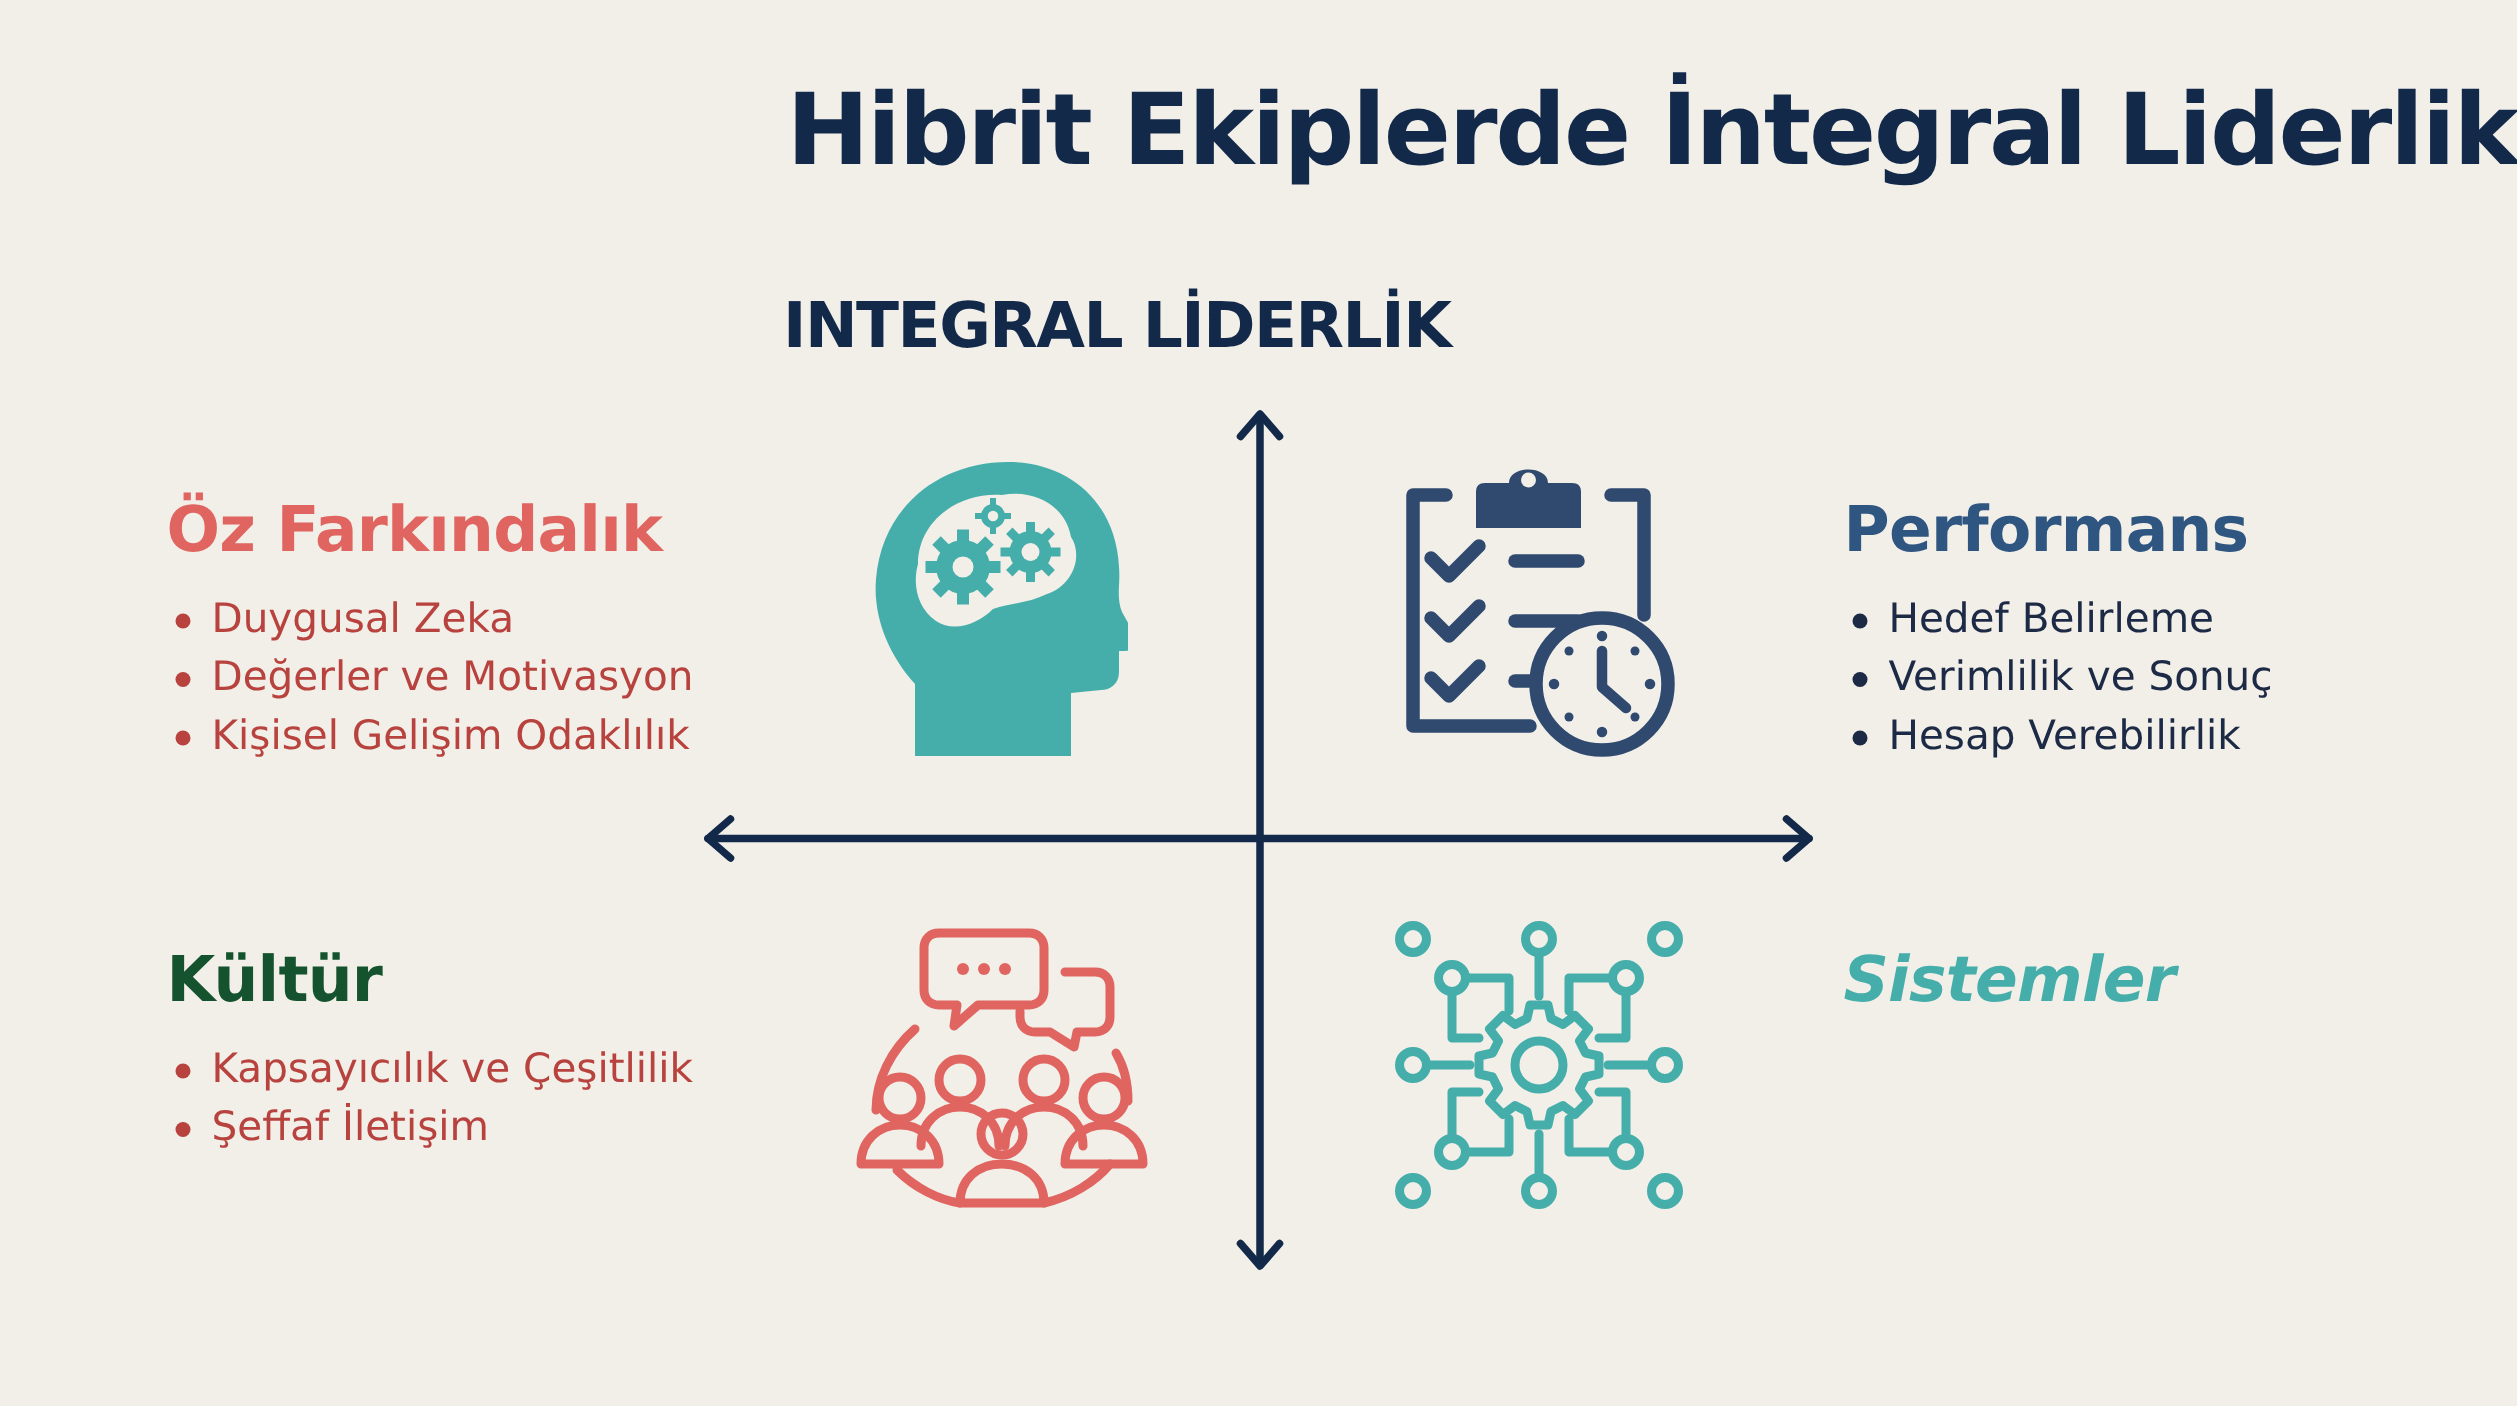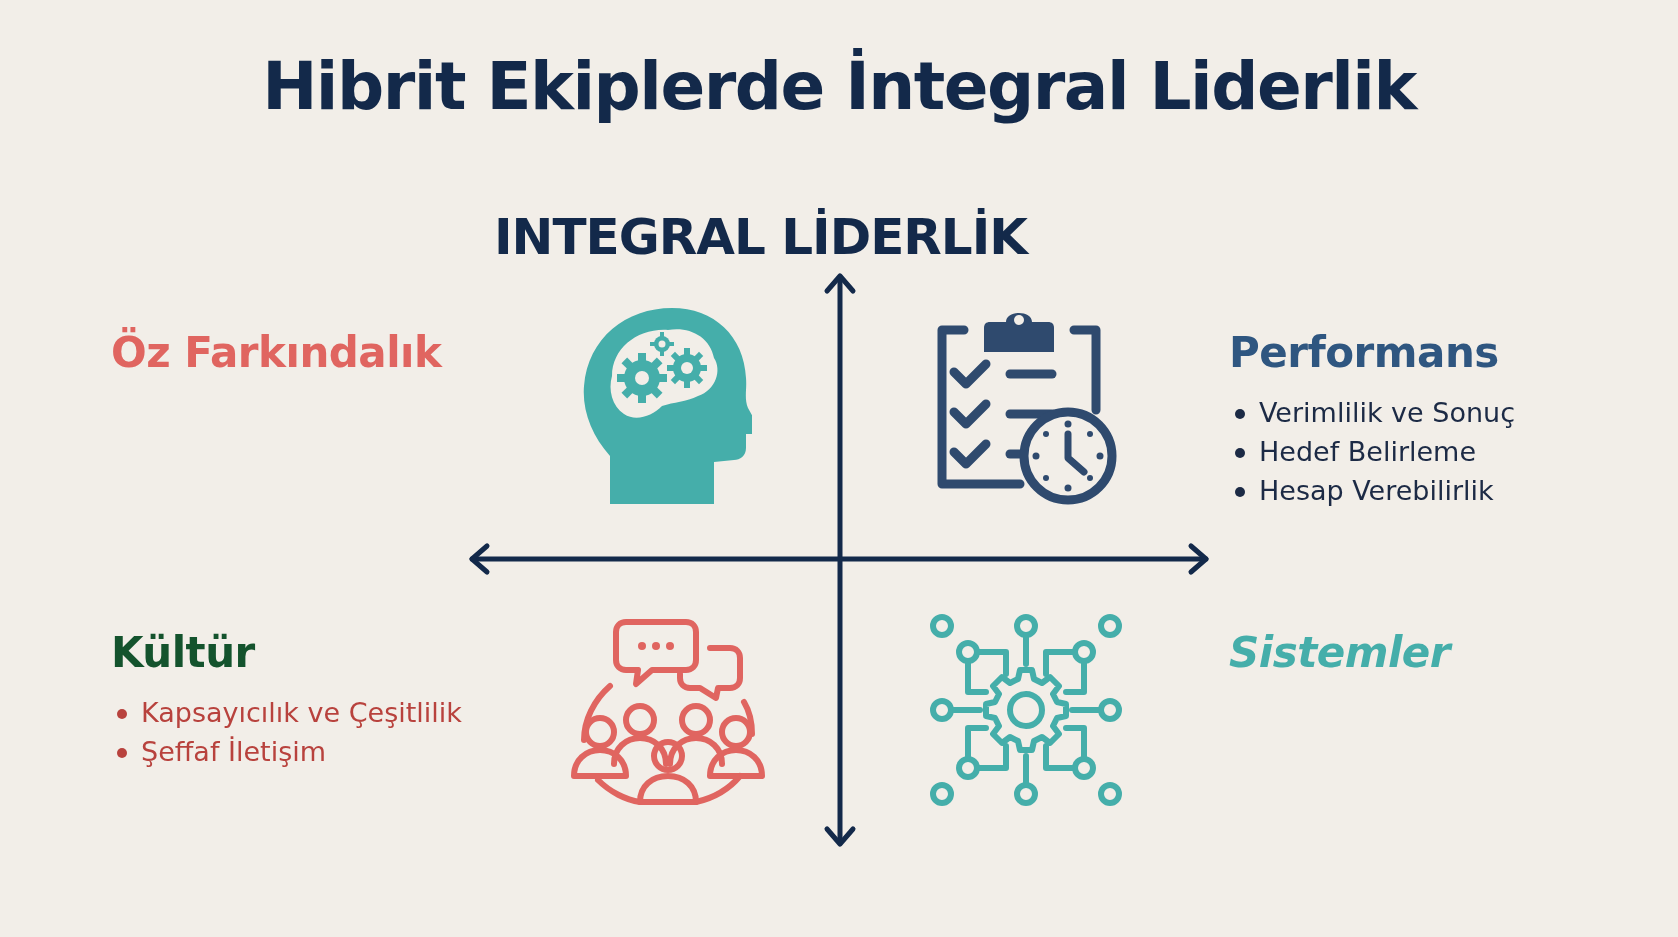--- a/index.html
+++ b/index.html
@@ -4,27 +4,27 @@
 <style>
   html, body { margin:0; padding:0; }
   body {
     width:1678px; height:937px; overflow:hidden;
     background:#f2eee8;
     font-family:"DejaVu Sans", sans-serif;
     position:relative;
   }
   .main-title {
     position:absolute; left:0; right:0; top:48px;
-    text-align:center; font-size:66px; font-weight:bold;
+    text-align:right; font-size:66px; font-weight:bold;
     color:#13294a; letter-spacing:-1.5px; margin:0;
   }
   .sub-title {
     position:absolute; left:0; width:1501px; top:192px;
-    text-align:center; font-size:50px; font-weight:bold;
-    color:#13294a; letter-spacing:-1px; margin:16px;
+    text-align:center; font-size:42px; font-weight:bold;
+    color:#13294a; letter-spacing:-1px; margin:0;
     padding-left:0;
   }
   .sub-title span { display:inline-block; transform:translateX(-6px); }
   .axes { position:absolute; left:0; top:0; }
   .quad { position:absolute; }
   .quad h2 {
     margin:16px; font-size:42px; font-weight:bold; letter-spacing:-0.5px;
   }
   .quad ul { list-style:none; margin:10px 0 0 0; padding:0; }
   .quad li {
@@ -61,27 +61,32 @@
     <polyline points="827,291 840,276 853,291"></polyline>
     <polyline points="827,829 840,844 853,829"></polyline>
     <line x1="472" y1="559" x2="1206" y2="559"></line>
     <polyline points="487,546 472,559 487,572"></polyline>
     <polyline points="1191,546 1206,559 1191,572"></polyline>
   </g>
 </svg>
 
 <div class="quad q-tl">
   <h2>Öz Farkındalık</h2>
+  <ul>
+    <li>Duygusal Zeka</li>
+    <li>Değerler ve Motivasyon</li>
+    <li>Kişisel Gelişim Odaklılık</li>
+  </ul>
 </div>
 
 <div class="quad q-tr">
   <h2>Performans</h2>
   <ul>
+    <li>Hedef Belirleme</li>
     <li>Verimlilik ve Sonuç</li>
-    <li>Hedef Belirleme</li>
     <li>Hesap Verebilirlik</li>
   </ul>
 </div>
 
 <div class="quad q-bl">
   <h2>Kültür</h2>
   <ul>
     <li>Kapsayıcılık ve Çeşitlilik</li>
     <li>Şeffaf İletişim</li>
   </ul>

